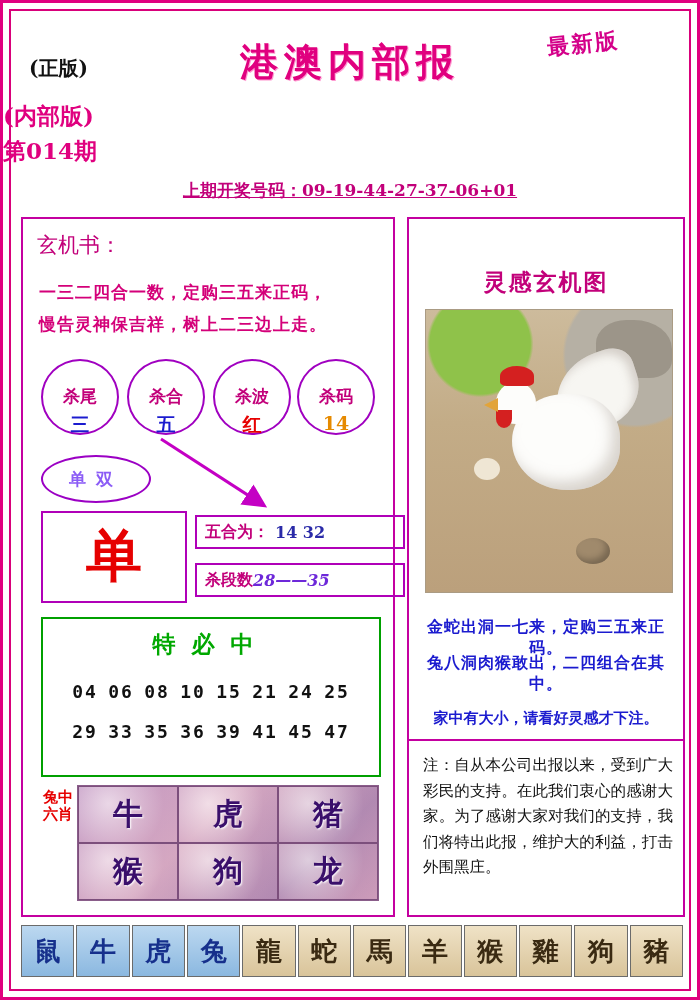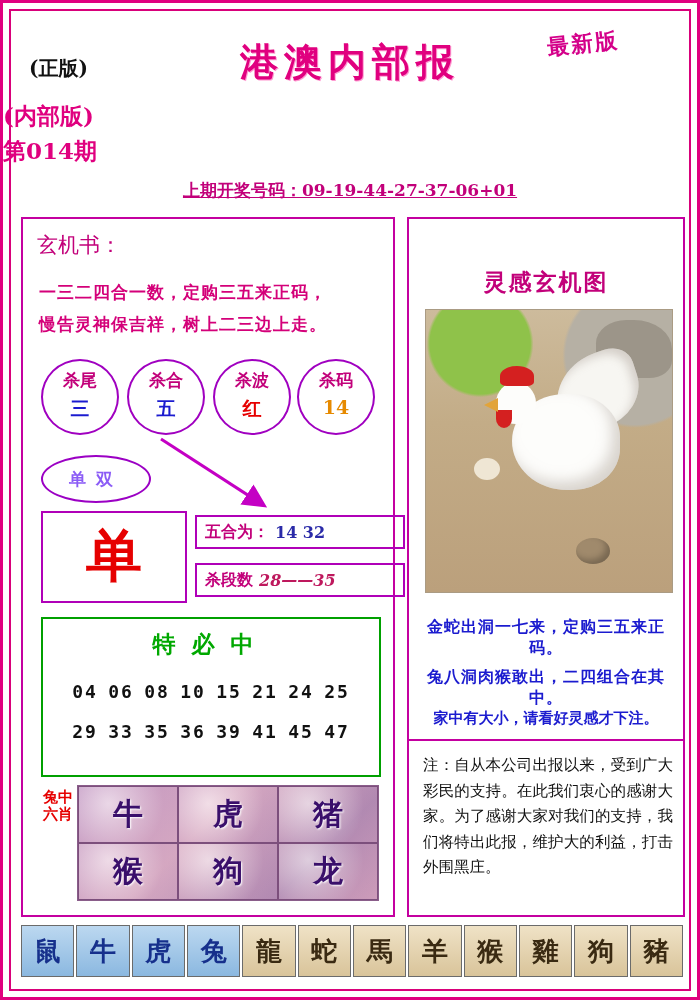--- a/index.html
+++ b/index.html
@@ -91,21 +91,21 @@
     position:absolute;left:12px;top:140px;width:350px;height:80px;
   }
   .ell{
     position:absolute;width:78px;height:76px;
     border:2px solid #a000c0;
     border-radius:50%;
     box-sizing:border-box;
     text-align:center;
   }
   .ell .lbl{
-    display:block;margin-top:8px;font-size:17px;color:#c2007a;font-weight:bold;
+    display:block;margin-top:24px;font-size:17px;color:#c2007a;font-weight:bold;
     font-family:"DejaVu Serif","Liberation Serif",serif;
   }
   .ell .val{
     display:block;margin-top:4px;font-size:19px;font-weight:bold;
     font-family:"DejaVu Serif","Liberation Serif",serif;
   }
   .ell.e0{left:6px;}
   .ell.e1{left:92px;}
   .ell.e2{left:178px;}
   .ell.e3{left:262px;}
@@ -133,21 +133,21 @@
   .row-box{
     position:absolute;left:172px;border:2px solid #b000b8;
     box-sizing:border-box;height:34px;width:210px;
     font-size:16px;font-weight:bold;
     font-family:"DejaVu Serif","Liberation Serif",serif;
     display:flex;align-items:center;padding-left:8px;
   }
   .row-box.r1{top:296px;color:#c2007a;}
   .row-box.r2{top:344px;color:#c2007a;}
   .row-box .v{color:#2a2aa8;margin-left:6px;}
-  .row-box .v2{color:#be185d;margin-left:6px;font-style:italic;}
+  .row-box .v2{color:#6d28d9;margin-left:0;font-style:italic;}
 
   .tezhong-box{
     position:absolute;left:18px;top:398px;width:340px;height:160px;
     border:2px solid #00a000;box-sizing:border-box;
   }
   .tezhong-title{
     position:absolute;left:0;right:0;top:10px;text-align:center;
     font-size:23px;font-weight:bold;color:#00a800;letter-spacing:16px;
     font-family:"DejaVu Serif","Liberation Serif",serif;
   }
@@ -243,21 +243,21 @@
     background:#9c9589;border-radius:40% 50% 30% 40%;
   }
 
   .right-poem{
     position:absolute;left:12px;right:12px;
     font-size:16px;color:#1b1bcf;font-weight:bold;
     font-family:"DejaVu Serif","Liberation Serif",serif;
     text-align:center;letter-spacing:1px;
   }
   .right-poem.p1{top:398px;}
-  .right-poem.p2{top:448px;}
+  .right-poem.p2{top:434px;}
   .right-note{
     position:absolute;left:12px;right:12px;top:490px;
     font-size:15px;color:#1b1bcf;font-weight:bold;
     font-family:"DejaVu Serif","Liberation Serif",serif;
     text-align:center;
   }
   .divider{
     position:absolute;left:0;right:0;top:520px;height:2px;background:#c400a0;
   }
   .right-body{

